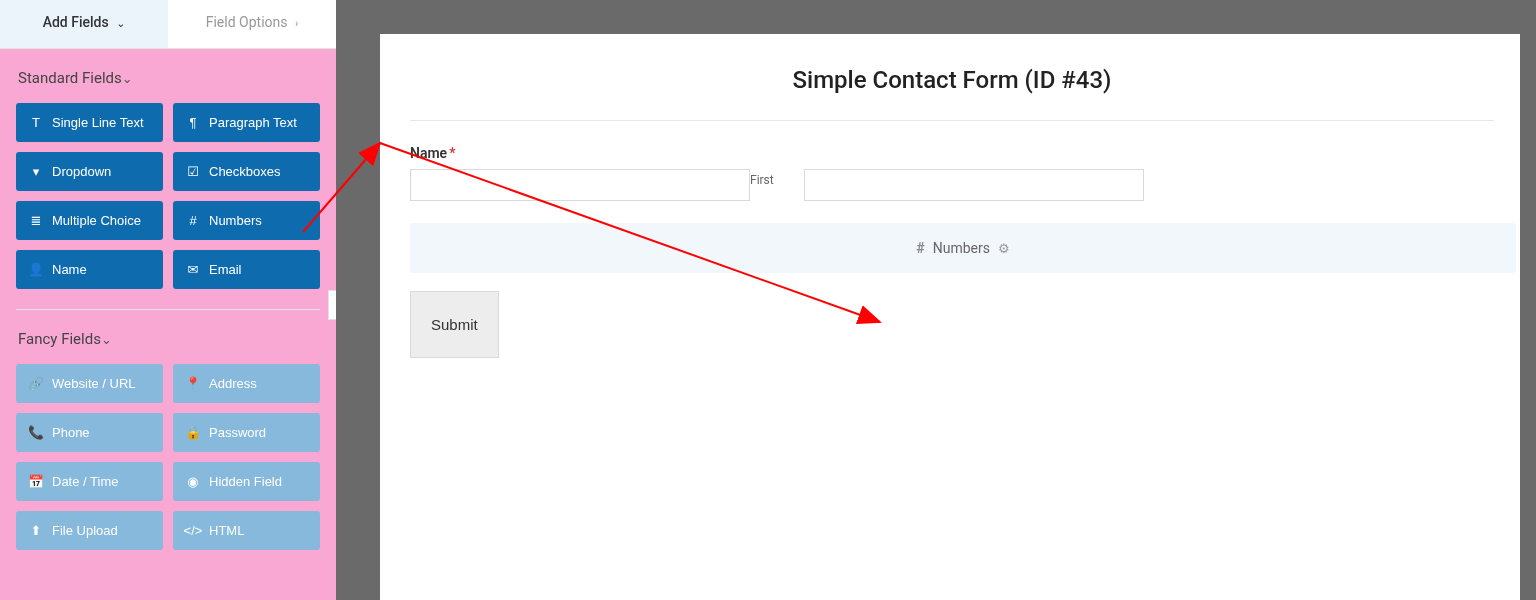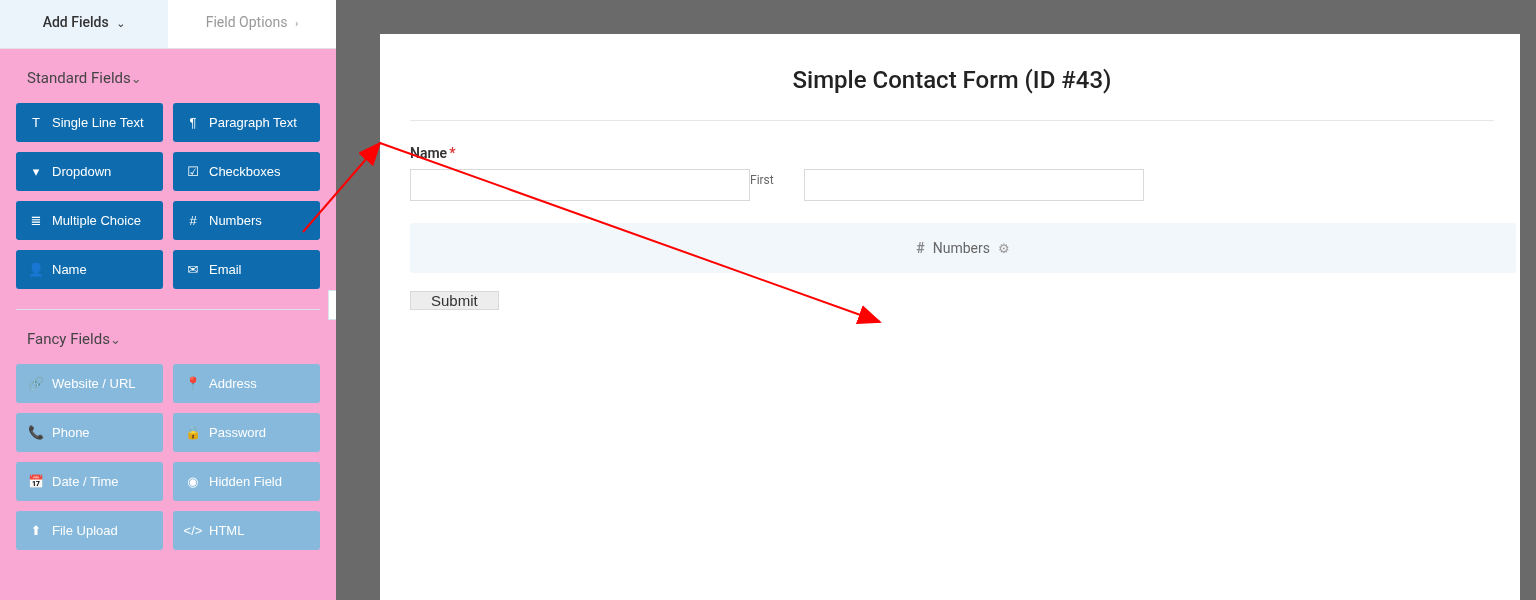--- a/index.html
+++ b/index.html
@@ -39,21 +39,21 @@
   }
   .sidebar-tab.inactive {
     color: #999;
     background: #fff;
   }
   .chev { font-size: 11px; margin-left: 4px; }
   .section-header {
     display: flex;
     align-items: center;
     justify-content: flex-start;
-    padding: 20px 18px 10px 27px;
+    padding: 20px 18px 10px 18px;
     font-size: 15px;
     color: #444;
     cursor: pointer;
   }
   .section-header .carat { font-size: 13px; color: #555; }
   .field-grid {
     display: grid;
     grid-template-columns: 1fr 1fr;
     gap: 10px;
     padding: 6px 16px 6px 16px;
@@ -138,21 +138,21 @@
     height: 92px;
     resize: both;
     padding: 6px 8px;
     font-size: 14px;
     background: #fff;
   }
   .submit-btn {
     margin-top: 18px;
     background: #ededed;
     border: 1px solid #d9d9d9;
-    padding: 0 20px;
+    padding: 24px 20px;
     font-size: 15px;
     color: #333;
     cursor: pointer;
   }
 
   svg.annot {
     position: absolute;
     left: 0; top: 0;
     width: 1536px; height: 600px;
     pointer-events: none;

